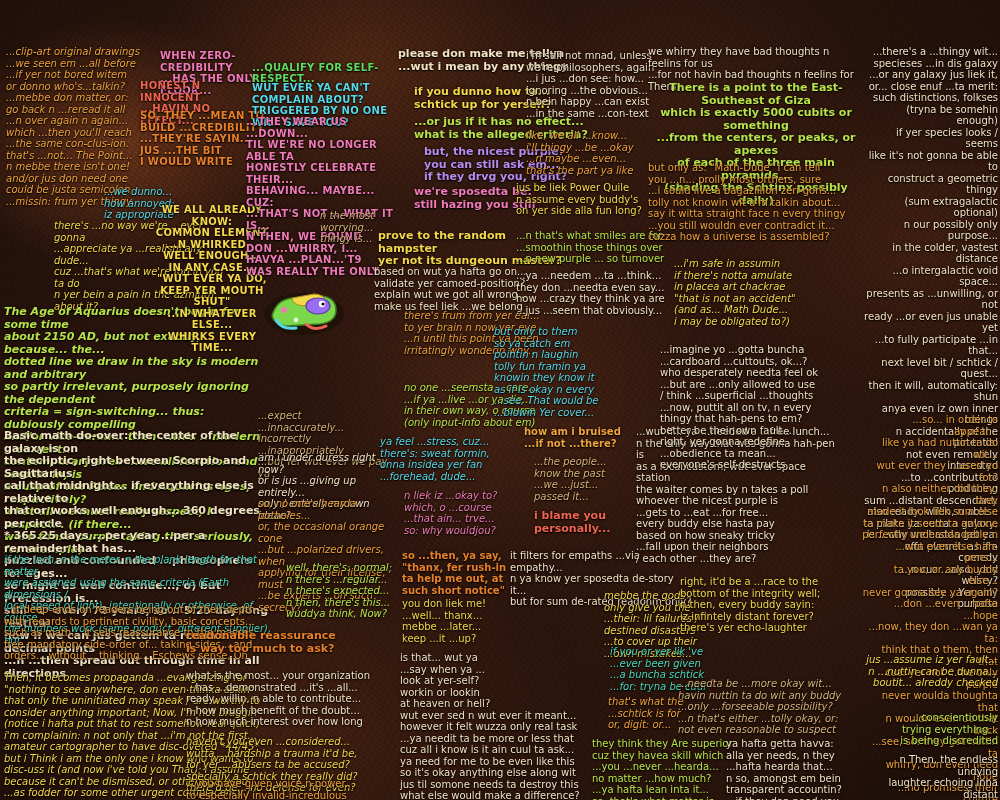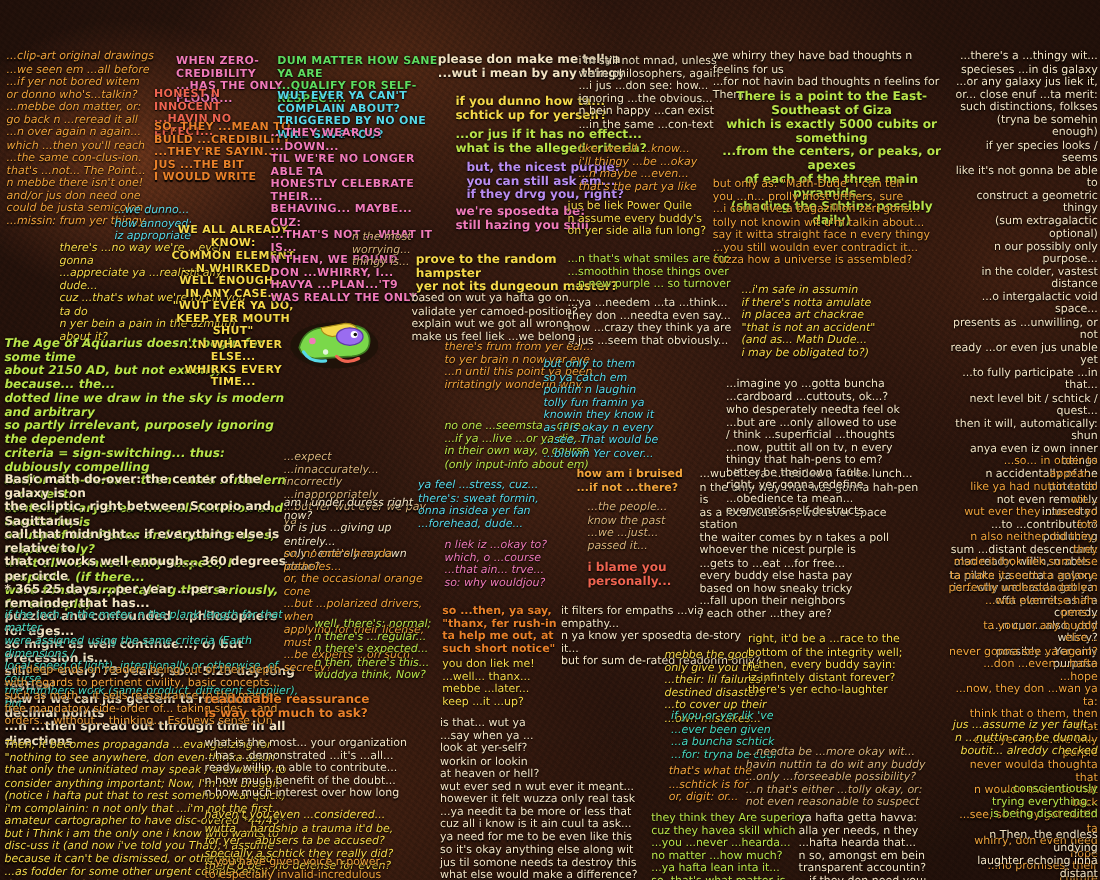--- a/index.html
+++ b/index.html
@@ -128,21 +128,21 @@
   <div class="blk s10 sh c-cream"><span>what is the most... your organization</span><br><span>...has ...demonstrated ...it's ...all...</span><br><span>ready, willin, n able to contribute...</span><br><span>n how much benefit of the doubt...</span><br><span>n how much interest over how long</span></div>
 </div>
 <div class="col" style="left:186px;top:698px;width:190px;">
   <div class="blk s10 sh c-yellow ital"><span>haven't you even ...considered...</span><br><span>wutta ...hardship a trauma it'd be,</span><br><span>for yer ...abusers ta be accused?</span><br><span>specially a schtick they really did?</span><br><span>there'd be... no defense for even?</span></div>
 </div>
 <div class="col" style="left:186px;top:740px;width:196px;">
   <div class="blk s10 sh c-amber"><span>...you have given voice n power...</span><br><span>to especially invalid-incredulous</span><br><br><br></div>
 </div>
 
 <div class="col" style="left:252px;top:12px;width:152px;">
-  <div class="blk s10 sh c-green bold caps"><span>DUM MATTER HOW SANE YA ARE</span><br><span>...QUALIFY FOR SELF-RESPECT...</span></div>
+  <div class="blk s10 sh c-green bold caps"><br><span>...QUALIFY FOR SELF-RESPECT...</span></div>
 </div>
 <div class="col" style="left:252px;top:44px;width:152px;">
   <div class="blk s10 sh c-cyan bold caps"><span>WUT EVER YA CAN'T COMPLAIN ABOUT?</span><br><span>TRIGGERED BY NO ONE WILL SAVE YOU?</span></div>
 </div>
 <div class="col" style="left:246px;top:78px;width:150px;">
   <div class="blk s10 sh c-pink bold caps"><span>...THEY WEAR US ...DOWN...</span><br><span>TIL WE'RE NO LONGER ABLE TA</span><br><span>HONESTLY CELEBRATE THEIR...</span><br><span>BEHAVING... MAYBE... CUZ:</span><br><span>...THAT'S NOT ...WHAT IT IS...</span><br><span>N THEN, WE FOUND</span><br><span>DON ...WHIRRY, I...</span><br><span>HAVYA ...PLAN...'T9</span><br><span>WAS REALLY THE ONLY</span></div>
 </div>
 <div class="col" style="left:320px;top:172px;width:82px;">
   <div class="blk s10 sh c-tan ital"><span>n the most</span><br><span>worrying...</span><br><span>thingy is...</span></div>
 </div>

